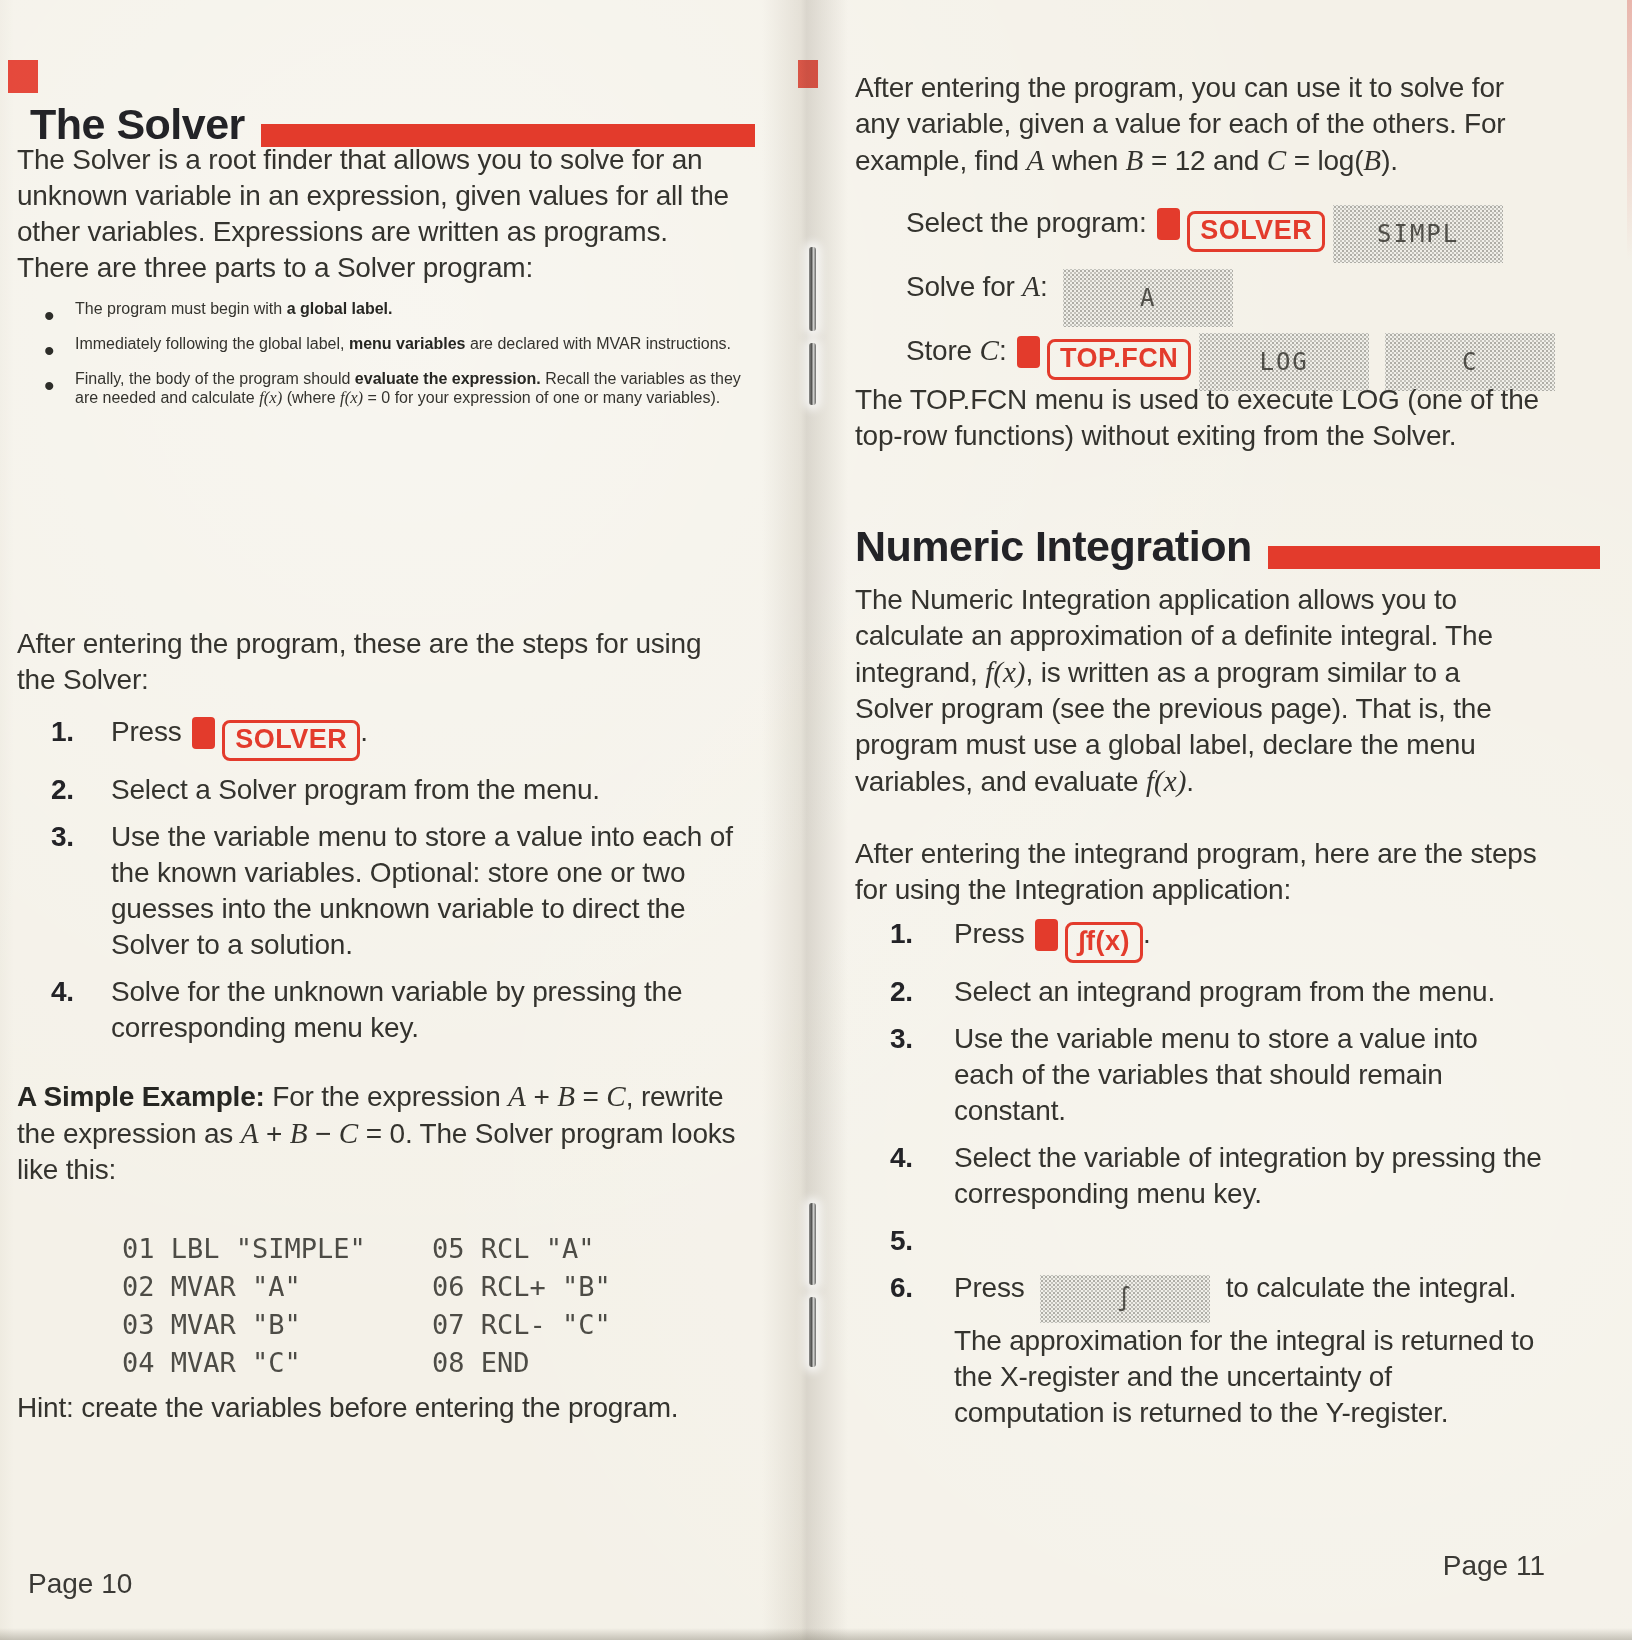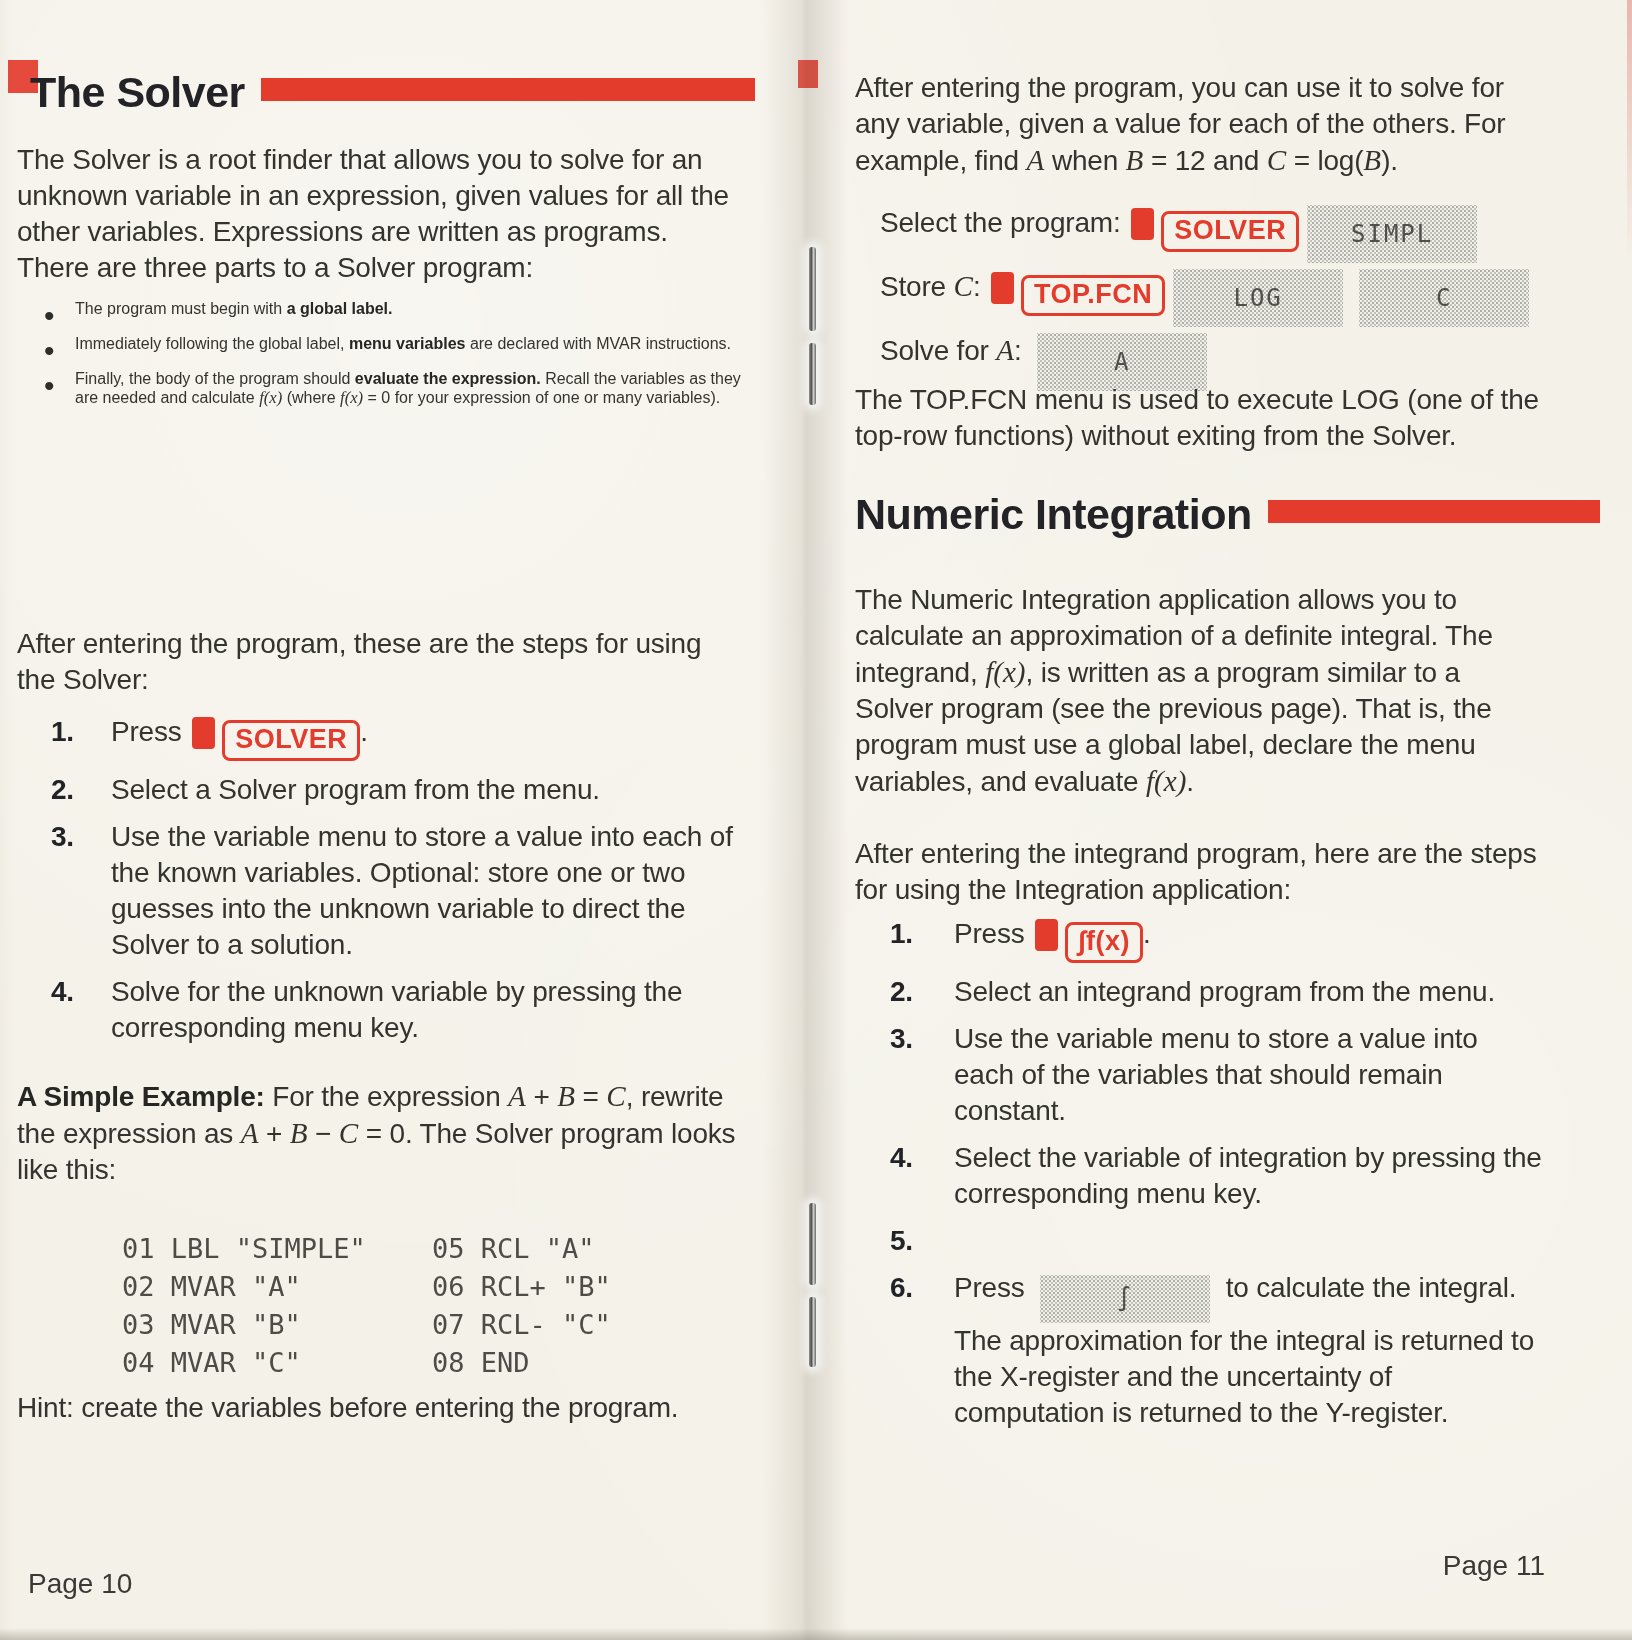--- a/index.html
+++ b/index.html
@@ -24,21 +24,21 @@
     color:var(--ink);
   }
   .abs{position:absolute;}
   .body{
     font-size:28px;line-height:36px;letter-spacing:-0.2px;
     margin:0;color:var(--ink);
   }
   .lcol{left:17px;width:720px;}
   .rcol{left:855px;width:690px;}
   
-  .heading-row{display:flex;align-items:flex-start;gap:16px;}
+  .heading-row{display:flex;align-items:flex-end;gap:16px;margin-top:32px;}
   .heading-row h1{
     margin:0;font-size:43px;line-height:1.05;font-weight:700;
     letter-spacing:-0.5px;color:#232327;white-space:nowrap;
   }
   .rule{flex:1;height:23px;background:var(--accent);margin-top:8px;}
   
   ul.bullets{list-style:none;margin:0;padding:0 0 0 27px;}
   ul.bullets li{position:relative;padding-left:31px;margin-bottom:17px;}
   ul.bullets li::before{
     content:"\2022";position:absolute;left:0;top:-1px;font-size:30px;color:#2d2d29;
@@ -181,24 +181,24 @@
     </div>
 
     <p class="abs body lcol" style="top:1390px;"><span class="">Hint: create the variables before entering the program.</span></p>
 
     <div class="abs footer" style="top:1568px;left:28px;">Page 10</div>
   </section>
 
   <section class="page-right">
     <p class="abs body rcol" style="top:70px;"><span class="">After entering the program, you can use it to solve for any variable, given a value for each of the others.  For example, find </span><span class=" i">A</span><span class=""> when </span><span class=" i">B</span><span class=""> = 12 and </span><span class=" i">C</span><span class=""> = log(</span><span class=" i">B</span><span class="">).</span></p>
 
-    <div class="abs body" style="top:200px;left:880px;width:660px;">
+    <div class="abs body" style="top:200px;left:906px;width:660px;">
         <div class="key-line"><span class="">Select the program: </span><span class="key-shift"></span><span class="key-box">SOLVER</span><span class="key-menu">SIMPL</span></div>
+        <div class="key-line"><span class="">Solve for </span><span class=" i">A</span><span class="">: </span><span class="key-menu">A</span></div>
         <div class="key-line"><span class="">Store </span><span class=" i">C</span><span class="">: </span><span class="key-shift"></span><span class="key-box">TOP.FCN</span><span class="key-menu">LOG</span><span class="key-menu">C</span></div>
-        <div class="key-line"><span class="">Solve for </span><span class=" i">A</span><span class="">: </span><span class="key-menu">A</span></div>
       </div>
 
     <p class="abs body rcol" style="top:382px;"><span class="">The TOP.FCN menu is used to execute LOG (one of the top-row functions) without exiting from the Solver.</span></p>
 
     <div class="abs heading-row" style="top:492px;left:855px;width:745px;">
       <h1>Numeric Integration</h1>
       <div class="rule"></div>
     </div>
 
     <p class="abs body rcol" style="top:582px;"><span class="">The Numeric Integration application allows you to calculate an approximation of a definite integral.  The integrand, </span><span class=" i">f(x)</span><span class="">, is written as a program similar to a Solver program (see the previous page).  That is, the program must use a global label, declare the menu variables, and evaluate </span><span class=" i">f(x)</span><span class="">.</span></p>

